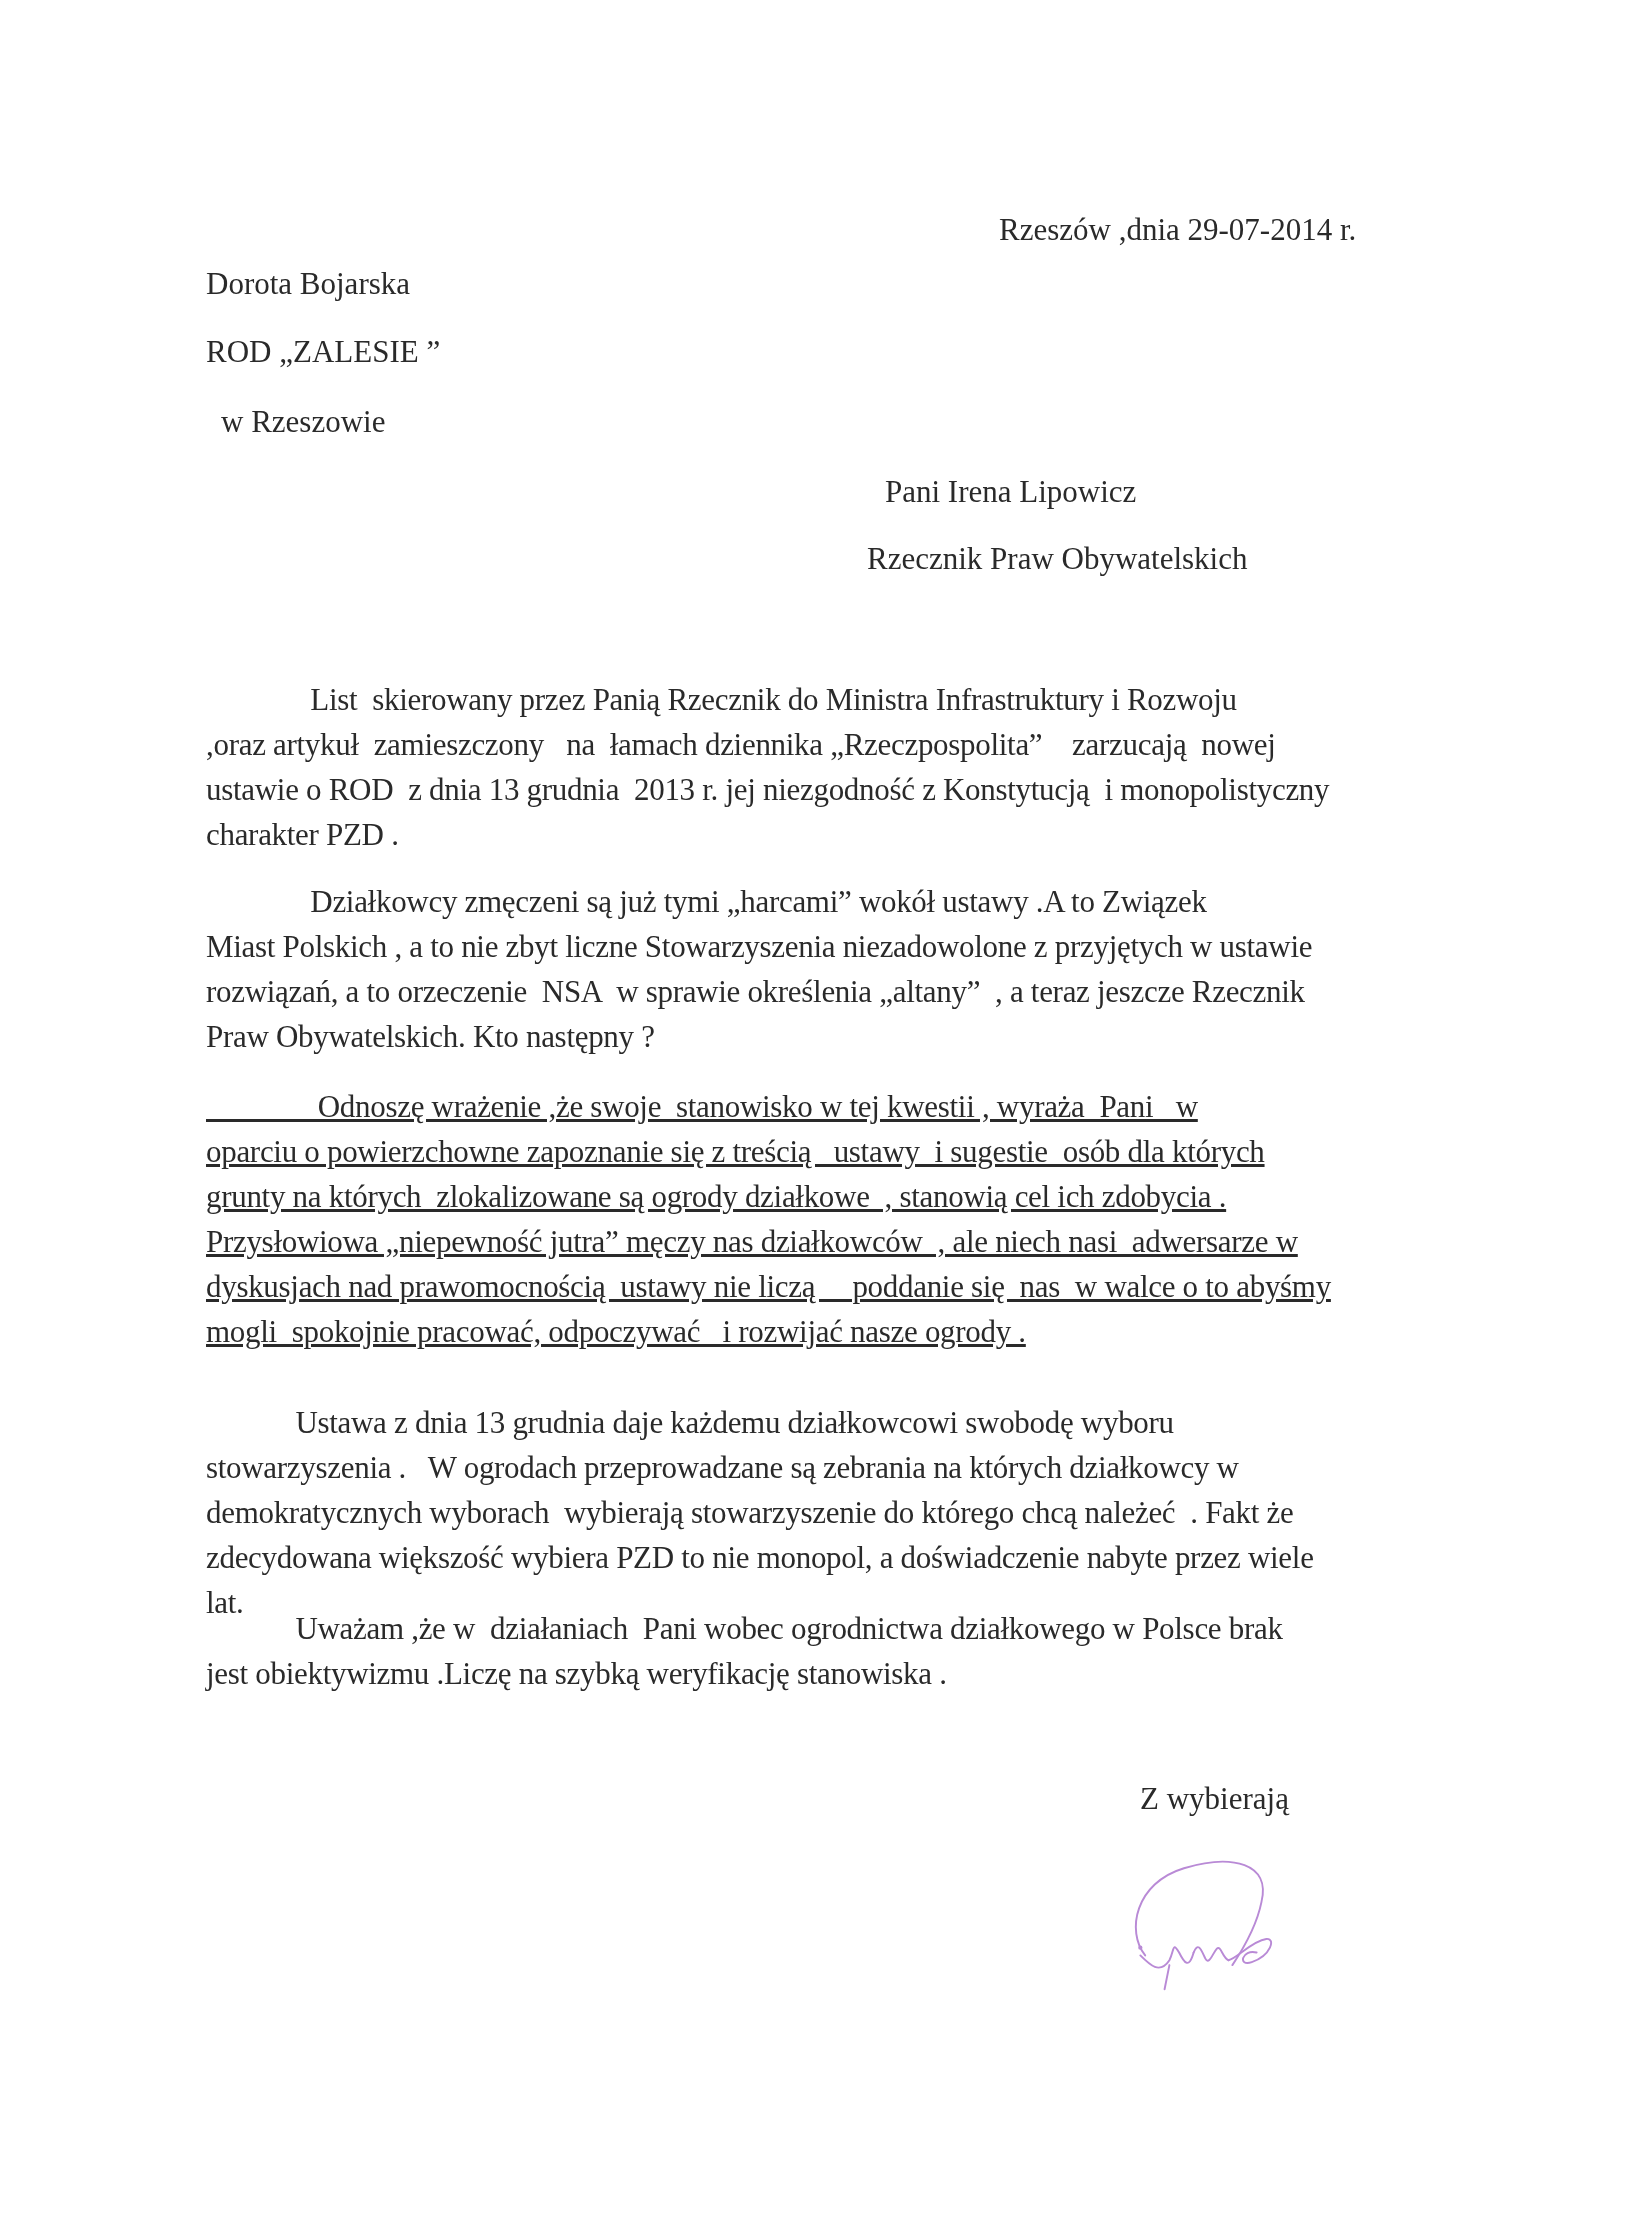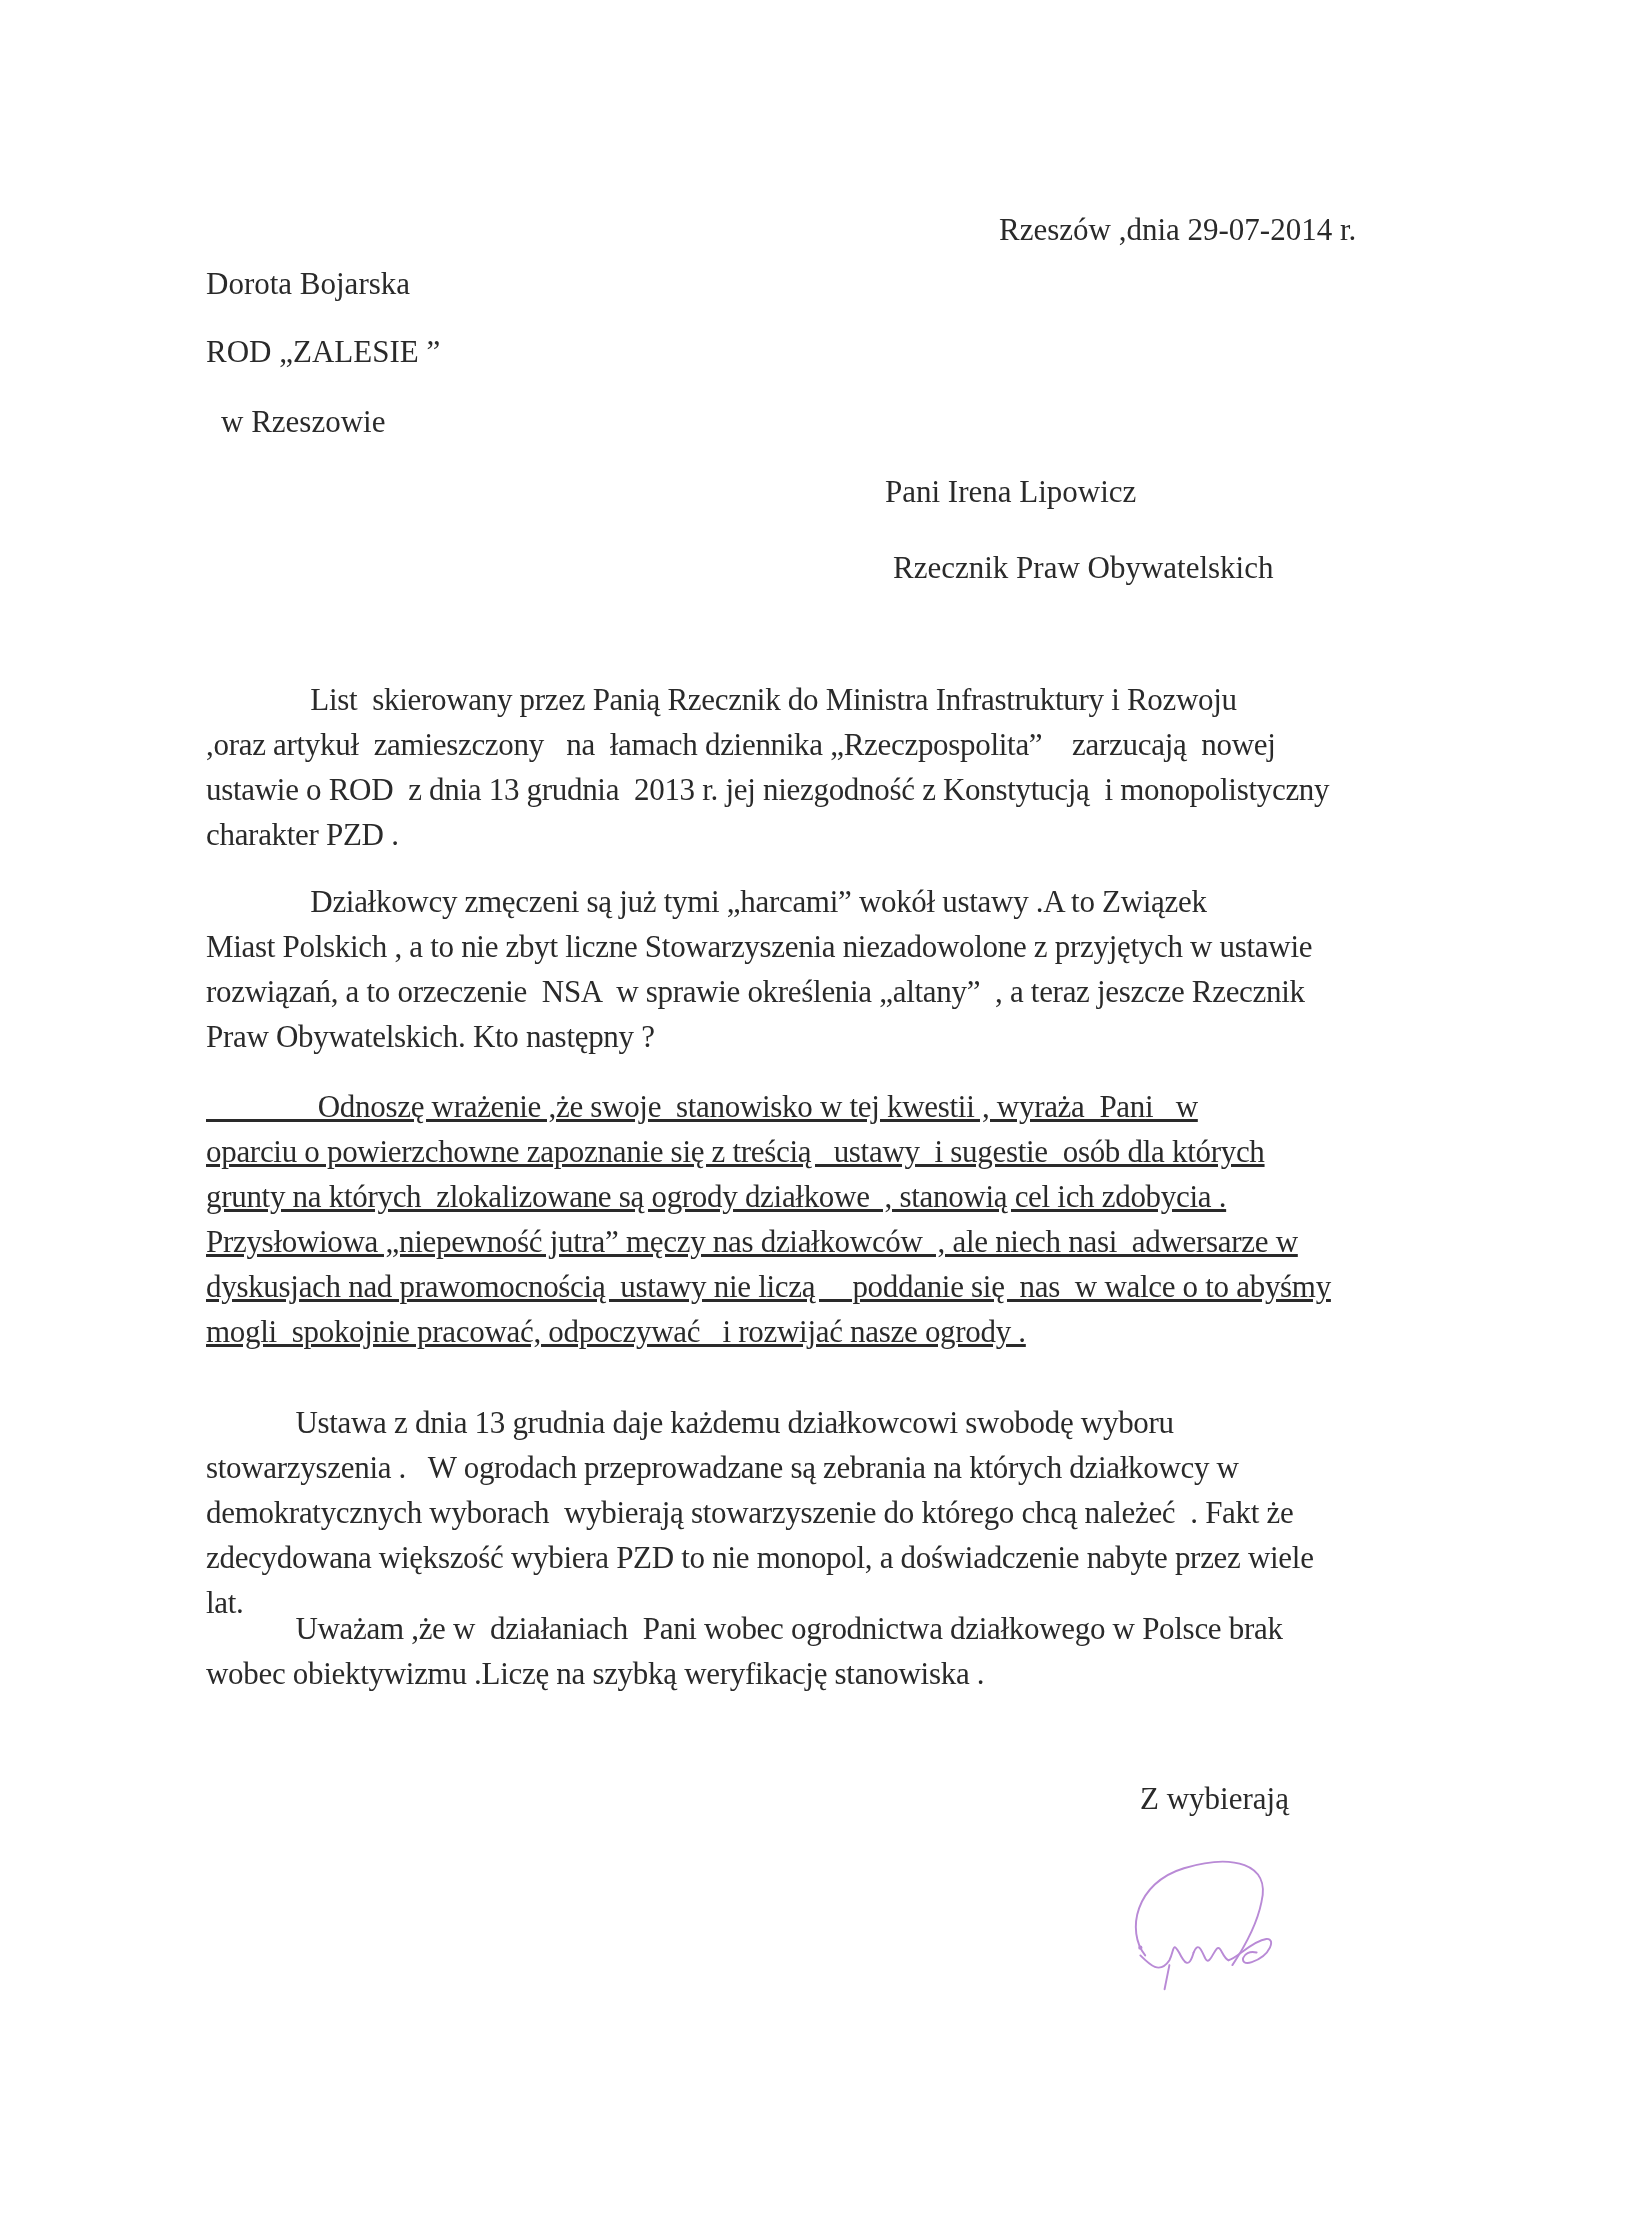--- a/index.html
+++ b/index.html
@@ -16,21 +16,21 @@
 
 <div>
 
   <div class="abs" style="left:999px; top:186px;margin-top:24px;">Rzeszów ,dnia 29-07-2014 r.</div>
 
   <div class="abs" style="left:206px; top:264px;">Dorota Bojarska</div>
   <div class="abs" style="left:206px; top:332px;">ROD „ZALESIE ”</div>
   <div class="abs" style="left:221px; top:402px;">w Rzeszowie</div>
 
   <div class="abs" style="left:885px; top:472px;">Pani  Irena Lipowicz</div>
-  <div class="abs" style="left:893px; top:539px;margin-top:9px;">Rzecznik Praw Obywatelskich</div>
+  <div class="abs" style="left:867px; top:539px;">Rzecznik Praw Obywatelskich</div>
 
   <div class="para" style="top:677px;">
     <span class="line">              List  skierowany przez Panią Rzecznik do Ministra Infrastruktury i Rozwoju</span>
     <span class="line">,oraz artykuł  zamieszczony   na  łamach dziennika „Rzeczpospolita”    zarzucają  nowej</span>
     <span class="line">ustawie o ROD  z dnia 13 grudnia  2013 r. jej niezgodność z Konstytucją  i monopolistyczny</span>
     <span class="line">charakter PZD .</span>
   </div>
 
   <div class="para" style="top:879px;">
     <span class="line">              Działkowcy zmęczeni są już tymi „harcami” wokół ustawy .A to Związek</span>
@@ -51,21 +51,21 @@
   <div class="para" style="top:1363px;margin-top:37px;">
     <span class="line">            Ustawa z dnia 13 grudnia daje każdemu działkowcowi swobodę wyboru</span>
     <span class="line">stowarzyszenia .   W ogrodach przeprowadzane są zebrania na których działkowcy w</span>
     <span class="line">demokratycznych wyborach  wybierają stowarzyszenie do którego chcą należeć  . Fakt że</span>
     <span class="line">zdecydowana większość wybiera PZD to nie monopol, a doświadczenie nabyte przez wiele</span>
     <span class="line">lat.</span>
   </div>
 
   <div class="para" style="top:1606px;">
     <span class="line">            Uważam ,że w  działaniach  Pani wobec ogrodnictwa działkowego w Polsce brak</span>
-    <span class="line">wobec obiektywizmu .Liczę na szybką weryfikację stanowiska .</span>
+    <span class="line">jest obiektywizmu .Liczę na szybką weryfikację stanowiska .</span>
   </div>
 
   <div class="abs" style="left:1140px; top:1779px;">Z   wybierają</div>
 
   <div class="sig">
     <svg width="194" height="155" viewBox="0 0 200 160" fill="none" stroke="#b98ad6" stroke-width="2" stroke-linecap="round">
       <path d="M30 115 C10 90, 20 40, 70 25 C120 10, 160 20, 150 60 C145 85, 130 110, 120 125"></path>
       <path d="M25 115 C35 125, 45 135, 55 120 C60 110, 58 100, 65 112 C70 122, 75 130, 80 112"></path>
       <path d="M80 112 C85 100, 88 110, 92 118 C96 126, 100 112, 104 108 C108 104, 110 118, 116 120"></path>
       <path d="M116 120 C125 118, 140 100, 155 98 C165 97, 160 115, 140 122 C125 127, 130 108, 145 112"></path>

